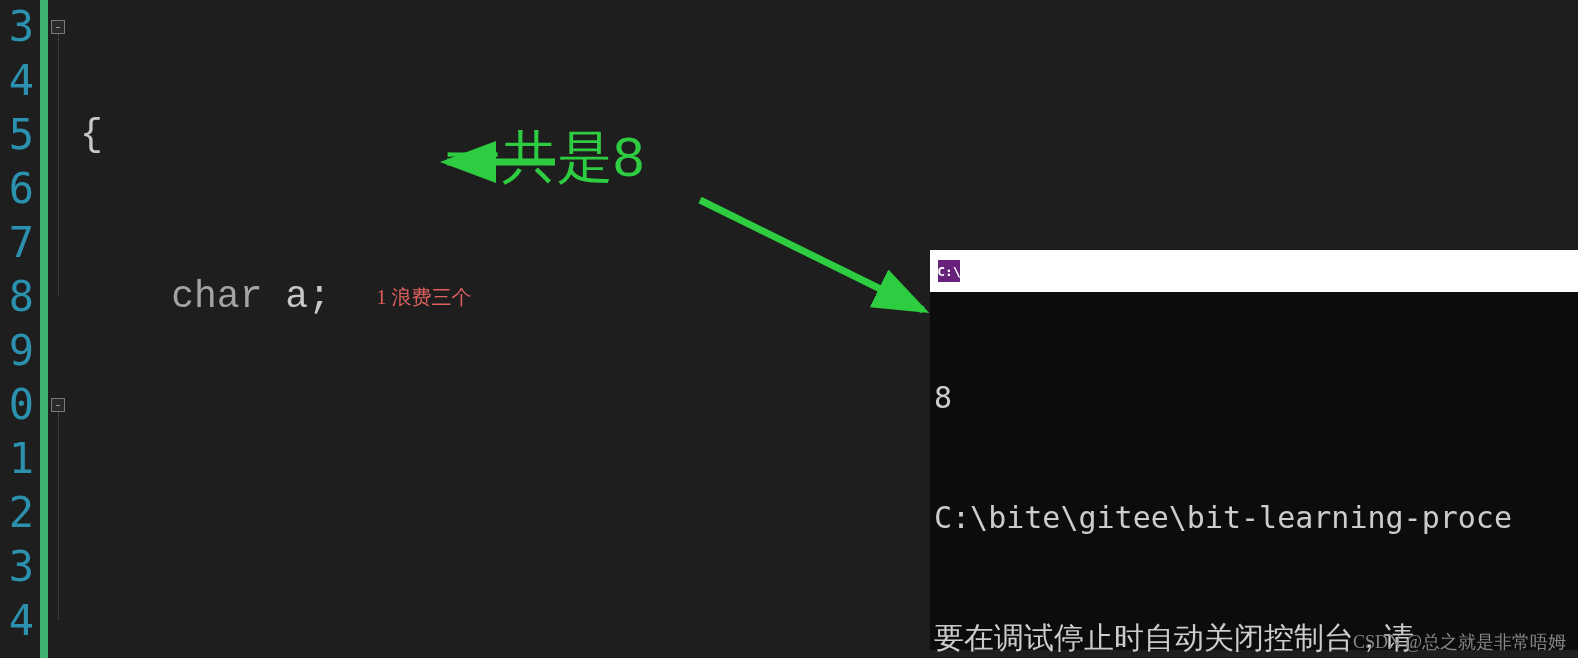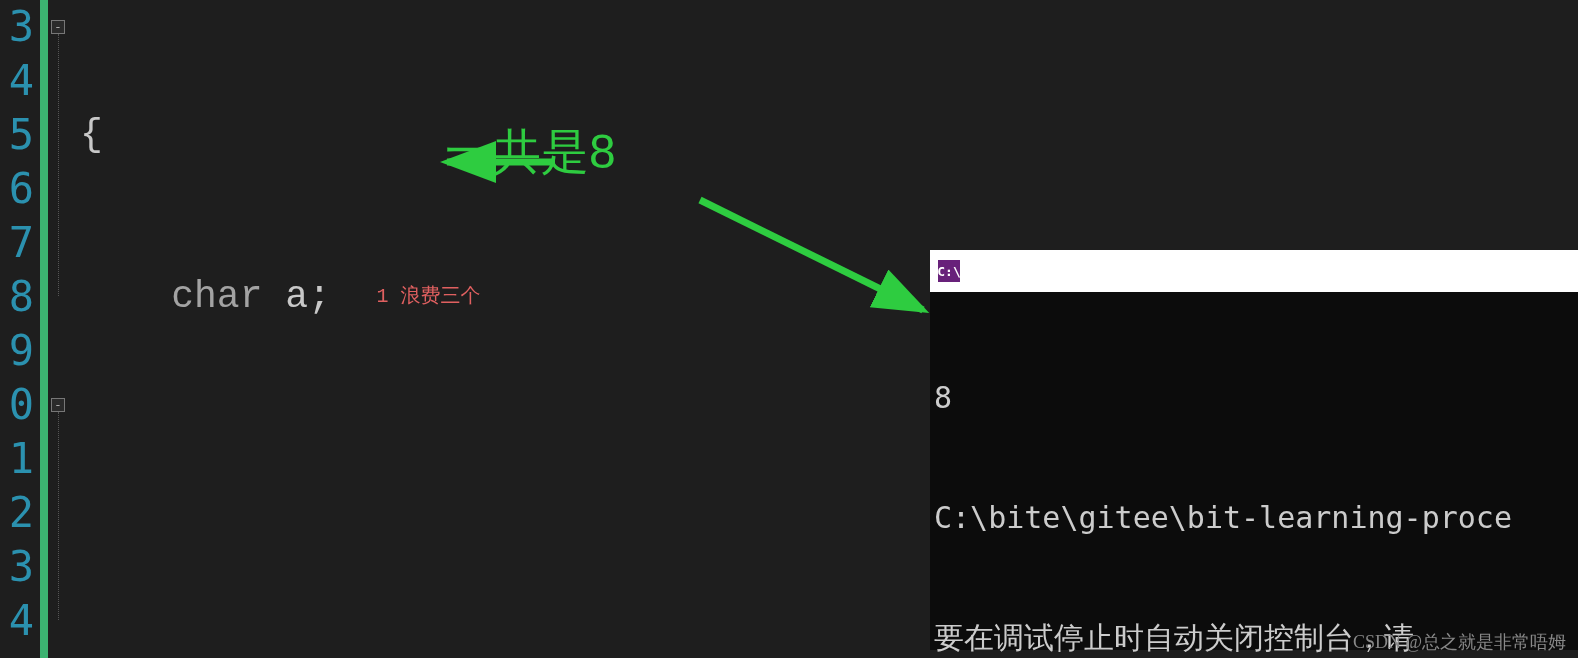--- a/index.html
+++ b/index.html
@@ -67,26 +67,26 @@
     line-height: 54px;
     white-space: pre;
     padding-left: 8px;
   }
   .row { height: 54px; position: relative; }
 
   .kw { color: #569cd6; }
   .ty { color: #a3a3a3; }
   .id { color: #c8c8c8; }
   .pn { color: #c8c8c8; }
-  .note-red { color: #e06060; font-size: 20px; vertical-align: middle; }
+  .note-red { color: #e06060; font-size: 20px; vertical-align: middle; font-family: Liberation Serif, serif; }
 
   .annot {
     position: absolute;
     color: #2ecc40;
-    font-size: 48px;
+    font-size: 56px;
     font-family: "Microsoft YaHei", sans-serif;
     font-weight: 500;
     white-space: nowrap;
   }
   .annot.sm { font-size: 44px; }
 
   svg.arrow {
     position: absolute;
     overflow: visible;
     pointer-events: none;

